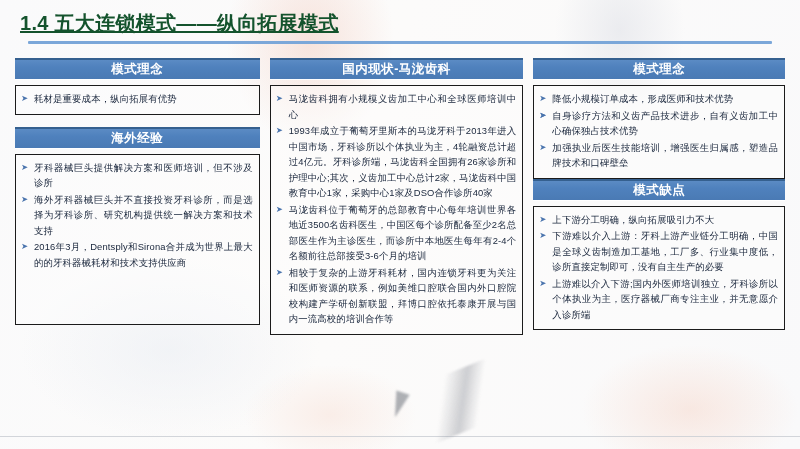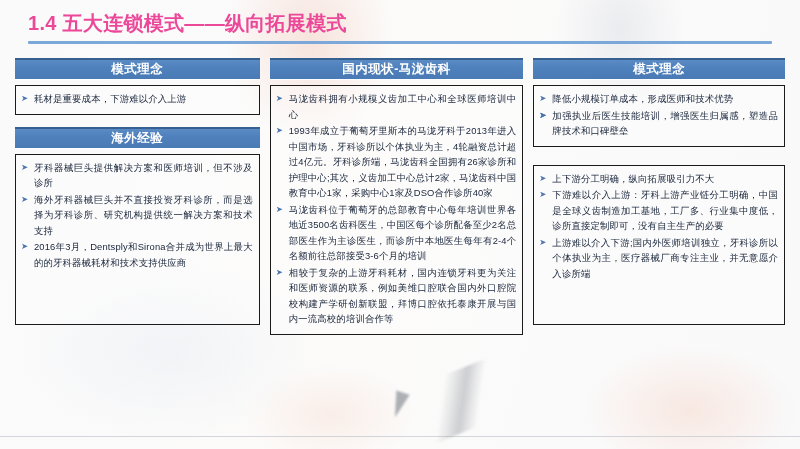--- a/index.html
+++ b/index.html
@@ -64,25 +64,26 @@
   
   #slide-title-wrap {
     position: absolute;
     left: 0; top: 0;
     width: 800px;
     z-index: 3;
   }
   #slide-title {
     font-size: 20px;
     font-weight: bold;
-    color: #ec4899;
-    padding: 11px 0 0 28px;
+    color: #14532d;
+    padding: 11px 0 0 20px;
     letter-spacing: 0.3px;
     line-height: 1.2;
     white-space: nowrap;
+    text-decoration: underline;
   }
   #title-rule {
     margin: 6px 28px 0 28px;
     height: 3px;
     background: #7ba7d9;
     border-radius: 1px;
   }
 
   
   #columns {
@@ -170,21 +171,21 @@
 
 <div id="columns">
 
   <div class="column col-left">
 
     <div class="sect-header">模式理念</div>
     <div class="sect-body fixed-1">
       <ul class="bullets">
         <li>
           <span class="arrow-icon">➤</span>
-          <span>耗材是重要成本，下游难以介入上游</span>
+          <span>耗材是重要成本，纵向拓展有优势</span>
         </li>
       </ul>
     </div>
 
     <div class="spacer-gap"></div>
 
     <div class="sect-header">海外经验</div>
     <div class="sect-body grow">
       <ul class="bullets">
         <li>
@@ -234,30 +235,32 @@
       <ul class="bullets">
         <li>
           <span class="arrow-icon">➤</span>
           <span>降低小规模订单成本，形成医师和技术优势</span>
         </li>
         <li>
           <span class="arrow-icon">➤</span>
         </li>
         <li>
           <span class="arrow-icon">➤</span>
+          <span>自身诊疗方法和义齿产品技术进步，自有义齿加工中心确保独占技术优势</span>
         </li>
         <li>
           <span class="arrow-icon">➤</span>
           <span>加强执业后医生技能培训，增强医生归属感，塑造品牌技术和口碑壁垒</span>
         </li>
       </ul>
     </div>
 
     <div class="spacer-gap"></div>
 
+    <div class="sect-header">模式缺点</div>
     <div class="sect-body grow">
       <ul class="bullets">
         <li>
           <span class="arrow-icon">➤</span>
           <span>上下游分工明确，纵向拓展吸引力不大</span>
         </li>
         <li>
           <span class="arrow-icon">➤</span>
           <span>下游难以介入上游：牙科上游产业链分工明确，中国是全球义齿制造加工基地，工厂多、行业集中度低，诊所直接定制即可，没有自主生产的必要</span>
         </li>

